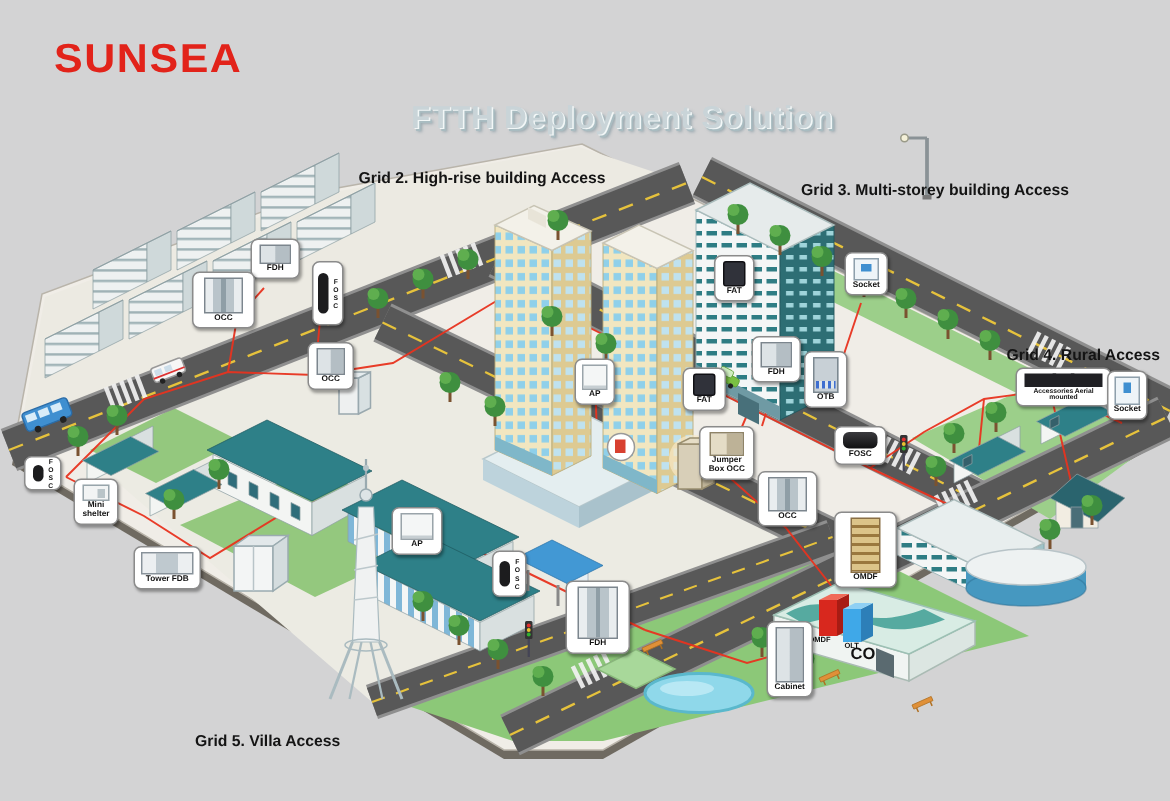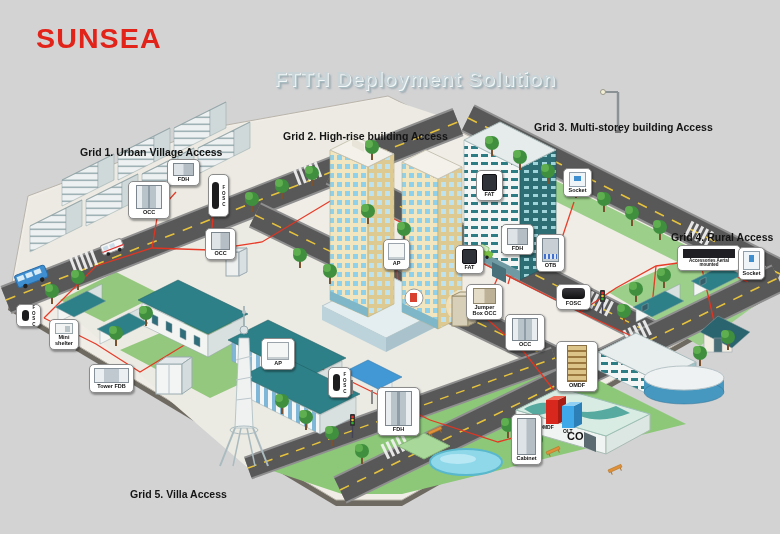--- a/index.html
+++ b/index.html
@@ -5,21 +5,21 @@
   html,body{margin:0;padding:0;}
   .stage{position:relative;width:780px;height:534px;background:#d3d3d4;overflow:hidden;
          font-family:"Liberation Sans",sans-serif;}
   .scene{position:absolute;left:0;top:0;z-index:1;}
   .logo{position:absolute;left:36px;top:24px;font-size:27px;font-weight:800;letter-spacing:1px;
         color:#e2231a;z-index:3;transform:scaleX(1.06);transform-origin:left;}
   .title{position:absolute;left:262px;top:55px;margin:12px;font-size:21px;font-weight:bold;
          letter-spacing:.5px;color:#c9d4d8;z-index:3;white-space:nowrap;
          text-shadow:1px 1px 0 #f2f7f7, 2px 2px 0 #a9bcc1, 3px 3px 2px rgba(110,135,145,.55);}
   .glabel{position:absolute;font-size:10.5px;font-weight:bold;color:#141414;white-space:nowrap;z-index:4;}
-  .g1{left:80px;top:146px;} .g2{left:239px;top:130px;margin-left:44px;} .g3{left:534px;top:121px;}
+  .g1{left:80px;top:146px;} .g2{left:239px;top:113px;} .g3{left:534px;top:121px;}
   .g4{left:671px;top:231px;} .g5{left:130px;top:488px;}
 
   
   .co{position:absolute;background:#fff;border:1px solid #8b8b8b;border-radius:5px;z-index:6;
       box-shadow:1px 1.5px 2px rgba(0,0,0,.35);display:flex;flex-direction:column;align-items:center;
       justify-content:flex-end;gap:1px;padding:2px;box-sizing:border-box;}
   .co .ic{display:block;flex:1 1 auto;width:68%;margin:1px auto 0;min-height:6px;}
   .cl{font-size:5.5px;font-weight:bold;line-height:1.05;text-align:center;color:#111;}
   .co.v{flex-direction:row;justify-content:center;align-items:center;gap:2px;padding:3px;}
   .co.v .ic{flex:0 0 auto;width:7px;height:78%;margin:0;}
@@ -478,21 +478,20 @@
       <line x1="0" y1="0" x2="-14" y2="0" stroke="#8a9296" stroke-width="2"></line>
       <circle cx="-15" cy="0" r="2.5" fill="#f4f0d8" stroke="#998"></circle>
       <rect x="-3" y="38" width="6" height="3" fill="#777"></rect>
     </g>
   </g>
 </svg>
 
 <div class="logo">SUNSEA</div>
 <h1 class="title">FTTH Deployment Solution</h1>
 
-<div class="glabel g1">Grid 1. Urban Village Access</div>
 <div class="glabel g2">Grid 2. High-rise building Access</div>
 <div class="glabel g3">Grid 3. Multi-storey building Access</div>
 <div class="glabel g4">Grid 4. Rural Access</div>
 <div class="glabel g5">Grid 5. Villa Access</div>
 
 <div class="co-mini lab-omdf">OMDF</div>
 <div class="co-mini lab-olt">OLT</div>
 <div class="co-mini lab-co">CO</div>
 
 <div class="co c0">

